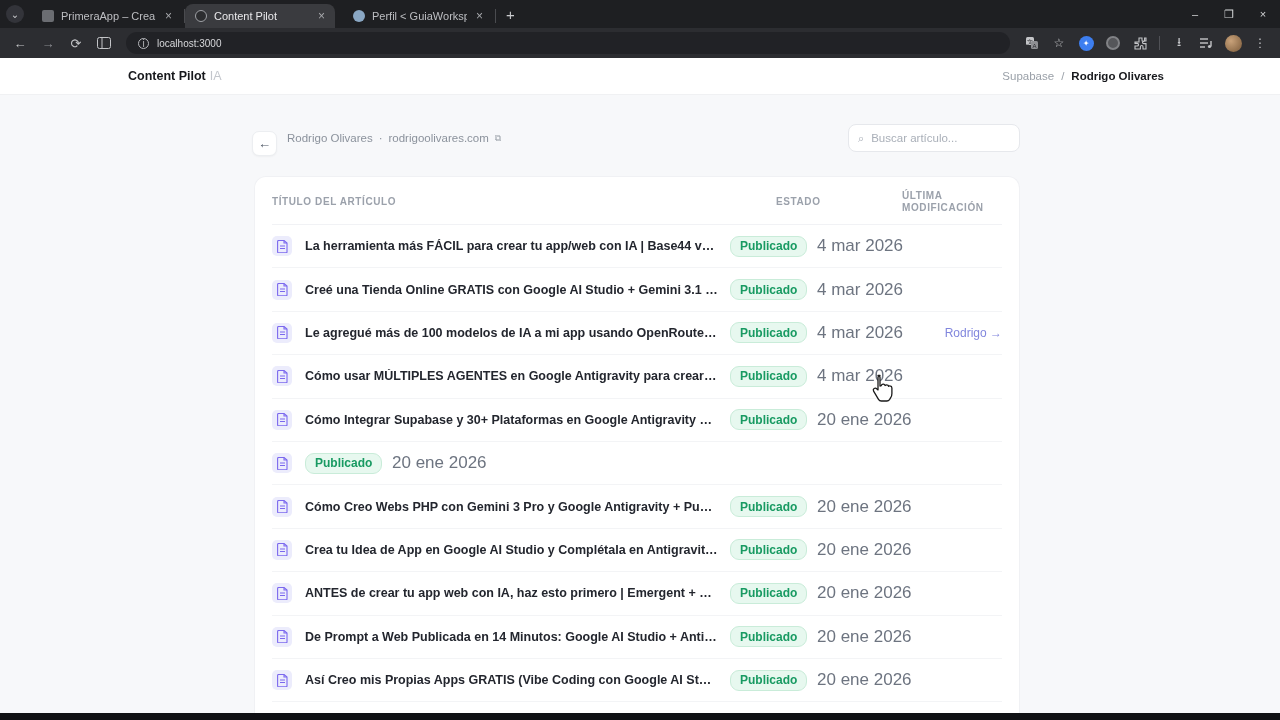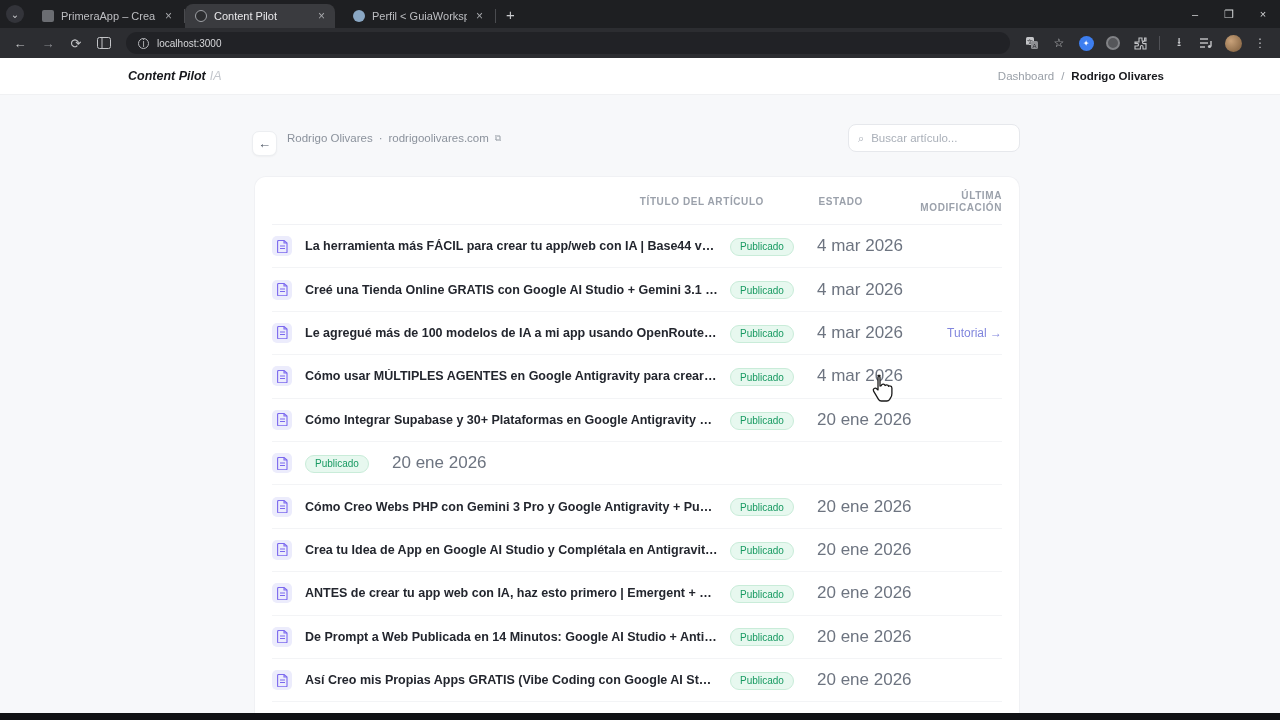--- a/index.html
+++ b/index.html
@@ -39,21 +39,21 @@
   .ext-blue { width:15px; height:15px; border-radius:50%; background:#3d7ef0; display:flex;
     align-items:center; justify-content:center; color:#fff; font-size:8px; }
   .ext-cam { width:14px; height:14px; border-radius:50%; background:#55565a; border:2px solid #818286; }
   .sep-v { width:1px; height:14px; background:#505156; margin:0 4px; }
   .avatar { width:17px; height:17px; border-radius:50%;
     background:radial-gradient(circle at 35% 35%, #c9a27a, #7a5a3a); }
 
   
   .app-header { height:37px; background:#ffffff; display:flex; align-items:center;
     justify-content:space-between; padding:0 116px 0 128px; border-bottom:1px solid #f0f1f3; }
-  .brand { font-size:12.5px; font-weight:bold; color:#17181c;font-style:italic; }
+  .brand { font-size:12.5px; font-weight:bold; color:#17181c; }
   .brand .suffix { font-weight:normal; color:#c3c6cc; margin-left:4px; }
   .breadcrumb { font-size:11.5px; color:#9aa0a8; display:flex; gap:7px; align-items:center; }
   .breadcrumb .current { color:#17181c; font-weight:bold; }
 
   
   .content { position:relative; height:655px; }
   .main { width:766px; margin-left:254px; }
   .page-head { display:flex; align-items:flex-start; padding-top:32px; position:relative; }
   .back-btn { width:25px; height:25px; background:#fff; border:1px solid #eceef1; border-radius:7px;
     box-shadow:0 1px 2px rgba(0,0,0,.04); display:flex; align-items:center; justify-content:center;
@@ -64,35 +64,35 @@
   .search-box { position:absolute; right:0; top:29px; width:172px; height:28px; background:#fff;
     border:1px solid #e6e8ec; border-radius:8px; display:flex; align-items:center; padding:0 9px; gap:7px; }
   .search-box input { border:none; outline:none; width:100%; font-size:11.5px;
     font-family:"Liberation Sans",sans-serif; color:#374151; background:transparent; }
   .search-box input::placeholder { color:#a9afb8; }
   .search-ic { color:#a9afb8; font-size:11px; }
 
   
   .table-card { background:#fff; border-radius:12px 12px 0 0; margin-top:20px;
     border:1px solid #f0f1f4; border-bottom:none; padding:0 17px; }
-  .thead { display:flex; align-items:center; padding:13px 0 11px 0; border-bottom:1px solid #f1f2f5;text-align:right; }
+  .thead { display:flex; align-items:center; padding:13px 0 11px 0; border-bottom:1px solid #f1f2f5; }
   .th { font-size:10px; font-weight:bold; color:#9ba1ab; letter-spacing:.6px; text-transform:uppercase; }
   .col-title { flex:1; padding-right:12px; }
   .col-status { width:87px; flex:0 0 auto; }
   .col-date { width:106px; flex:0 0 auto; }
   .col-action { width:79px; flex:0 0 auto; text-align:right; }
   .th.col-date-span { width:100px; line-height:1.15;margin-left:39px; }
   .row { display:flex; align-items:center; height:43.4px; border-bottom:1px solid #f3f4f6; }
   .row:last-child { border-bottom:none; }
   .doc-ic { width:20px; height:20px; border-radius:5px; background:#ececfc; flex:0 0 auto;
     display:flex; align-items:center; justify-content:center; margin-right:13px; }
   .row-title { font-size:12.5px; font-weight:bold; color:#23262e; white-space:nowrap; overflow:hidden;
     text-overflow:ellipsis; }
-  .badge { display:inline-block; font-size:10px; color:#189a62; background:#e7f8ef;
-    border:1px solid #c9ecd9; border-radius:9px; padding:2.5px 9px; }
+  .badge { display:inline-block; font-size:12px; color:#189a62; background:#e7f8ef;
+    border:1px solid #c9ecd9; border-radius:9px; padding:2.5px 9px;font-weight:bold; }
   .row-date { font-size:17px; color:#6d7480; }
   .row-action { font-size:12px; color:#8186dd; }
 
   .bottom-bar { position:absolute; left:0; bottom:0; width:1280px; height:7px; background:#101114; z-index:5; }
 
   
   .cursor { position:absolute; left:869px; top:278px; z-index:9; pointer-events:none; }
 </style>
 </head>
 <body>
@@ -180,21 +180,21 @@
       </span>
     <span class="tb-ic">⋮</span>
   </div>
 </div>
 
 <div class="app-header">
   <div class="brand">
     <span>Content Pilot</span><span class="suffix">IA</span>
   </div>
   <div class="breadcrumb">
-    <span>Dashboard</span>
+    <span>Supabase</span>
     <span>/</span>
     <span class="current">Rodrigo Olivares</span>
   </div>
 </div>
 
 <div class="content">
   <div class="main">
     <div class="page-head">
       <div class="back-btn">
         <span>←</span>
@@ -255,21 +255,21 @@
       <svg width="11" height="13" viewBox="0 0 11 13">
                 <path d="M1.5.5h5.5L10 3v9a.9.9 0 0 1-.9.9H1.5A.9.9 0 0 1 .6 12V1.4A.9.9 0 0 1 1.5.5z" fill="none" stroke="#7b68ee" stroke-width="1.1"></path>
                 <path d="M7 .5V3h3" fill="none" stroke="#7b68ee" stroke-width="1.1"></path>
                 <line x1="3" y1="6" x2="8" y2="6" stroke="#7b68ee"></line>
                 <line x1="3" y1="8.5" x2="8" y2="8.5" stroke="#7b68ee"></line>
               </svg>
     </span>
     <span class="col-title row-title">Le agregué más de 100 modelos de IA a mi app usando OpenRouter y Antigravity</span>
     <span class="col-status"><span class="badge row-status">Publicado</span></span>
     <span class="col-date row-date">4 mar 2026</span>
-    <span class="col-action row-action">Tutorial →</span>
+    <span class="col-action row-action">Rodrigo →</span>
   </div>
 
   <div class="row">
     <span class="doc-ic">
       <svg width="11" height="13" viewBox="0 0 11 13">
                 <path d="M1.5.5h5.5L10 3v9a.9.9 0 0 1-.9.9H1.5A.9.9 0 0 1 .6 12V1.4A.9.9 0 0 1 1.5.5z" fill="none" stroke="#7b68ee" stroke-width="1.1"></path>
                 <path d="M7 .5V3h3" fill="none" stroke="#7b68ee" stroke-width="1.1"></path>
                 <line x1="3" y1="6" x2="8" y2="6" stroke="#7b68ee"></line>
                 <line x1="3" y1="8.5" x2="8" y2="8.5" stroke="#7b68ee"></line>
               </svg>

